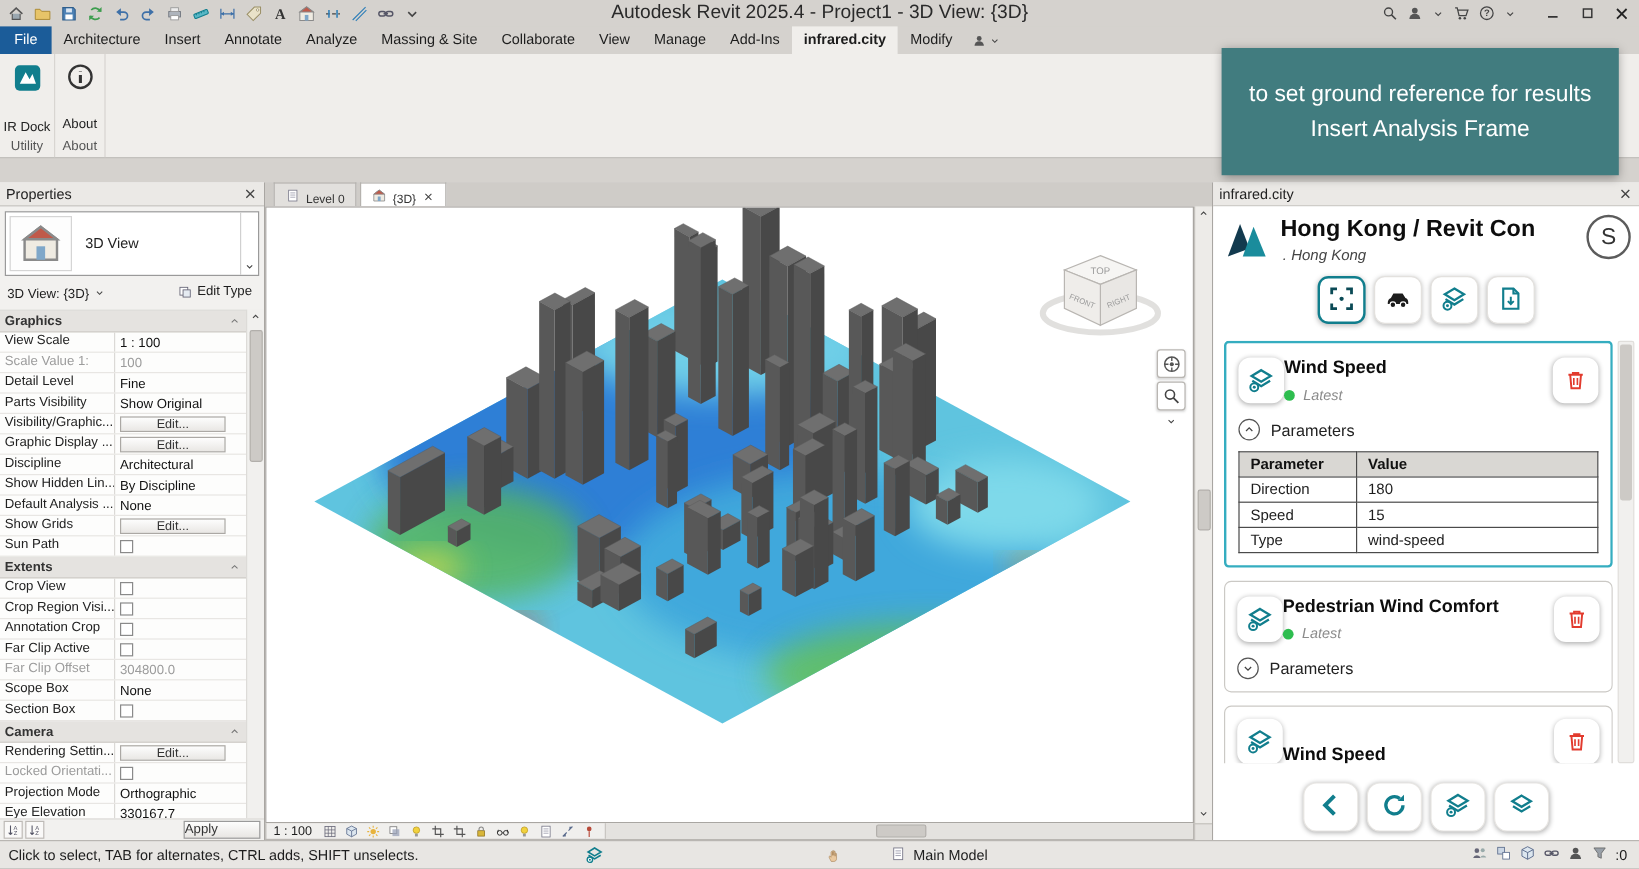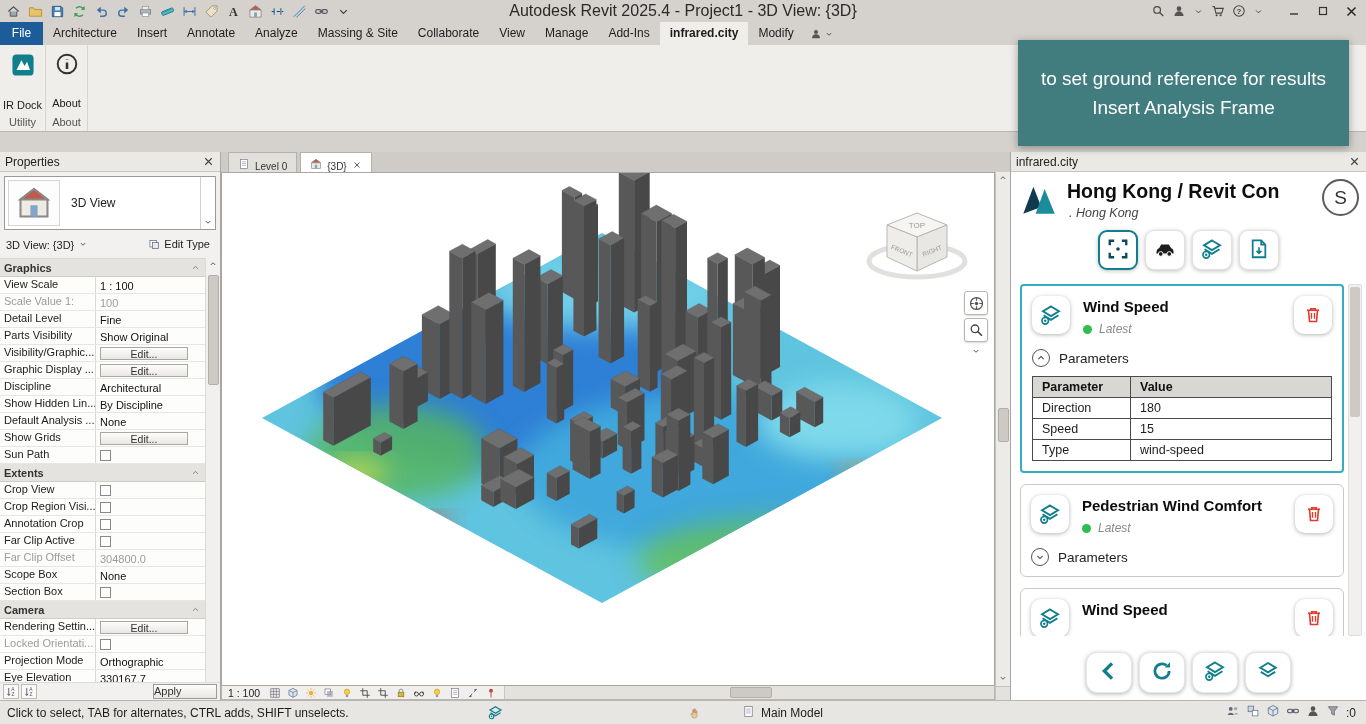--- a/index.html
+++ b/index.html
@@ -90,21 +90,21 @@
 .rp-logo{position:absolute;left:0;top:2px}
 .rp-title{position:absolute;left:46px;top:2px;font-size:19.5px;font-weight:bold;color:#0d0d0d;white-space:nowrap;overflow:hidden;max-width:212px}
 .rp-sub{position:absolute;left:48px;top:28px;font-size:12.5px;font-style:italic;color:#444}
 .avatar{position:absolute;right:7px;top:7px;width:37px;height:37px;border:2px solid #5c5c5c;border-radius:50%;display:flex;align-items:center;justify-content:center;font-size:19px;color:#333;background:#fff}
 .rp-toolbar{position:absolute;left:0;right:0;top:58px;display:flex;justify-content:center;gap:7px}
 .tbtn{width:40px;height:40px;background:#fff;border:1px solid #E3E1DE;border-radius:9px;display:flex;align-items:center;justify-content:center;box-shadow:0 1px 4px rgba(0,0,0,.25)}
 .tbtn.selected{border:2px solid #117E8D}
 #cards{position:absolute;left:9px;right:22px;top:112px;bottom:64px;overflow:hidden}
 .card{border:1px solid #CBC9C5;border-radius:6px;background:#fff;padding:10px;margin-bottom:11px;position:relative}
 .card.selected{border:2px solid #35ADC0;border-radius:4px}
-.card-head{display:flex;align-items:flex-start;gap:13px}
+.card-head{display:flex;align-items:flex-end;}
 .card-icon{width:38px;height:38px;border-radius:10px;background:#fff;box-shadow:0 1px 4px rgba(0,0,0,.3);display:flex;align-items:center;justify-content:center;flex:0 0 auto}
 .card-titlebox{flex:1;padding-top:2px;min-width:0}
 .card-title{font-size:15px;font-weight:bold;color:#0d0d0d;white-space:nowrap;overflow:hidden}
 .card-status{display:flex;align-items:center;gap:7px;margin-top:7px}
 .dot{width:9px;height:9px;border-radius:50%;background:#2EBD4F}
 .status-text{font-style:italic;color:#8a8a8a;font-size:12px}
 .trash-btn{width:38px;height:38px;border-radius:10px;background:#fff;box-shadow:0 1px 4px rgba(0,0,0,.3);display:flex;align-items:center;justify-content:center;flex:0 0 auto}
 .params-row{display:flex;align-items:center;gap:9px;margin-top:13px;font-size:13.5px;color:#222}
 .chev-circle{width:18px;height:18px;border:1.4px solid #555;border-radius:50%;display:flex;align-items:center;justify-content:center}
 .ptable{width:100%;border-collapse:collapse;margin-top:9px;font-size:12.5px;table-layout:fixed}

